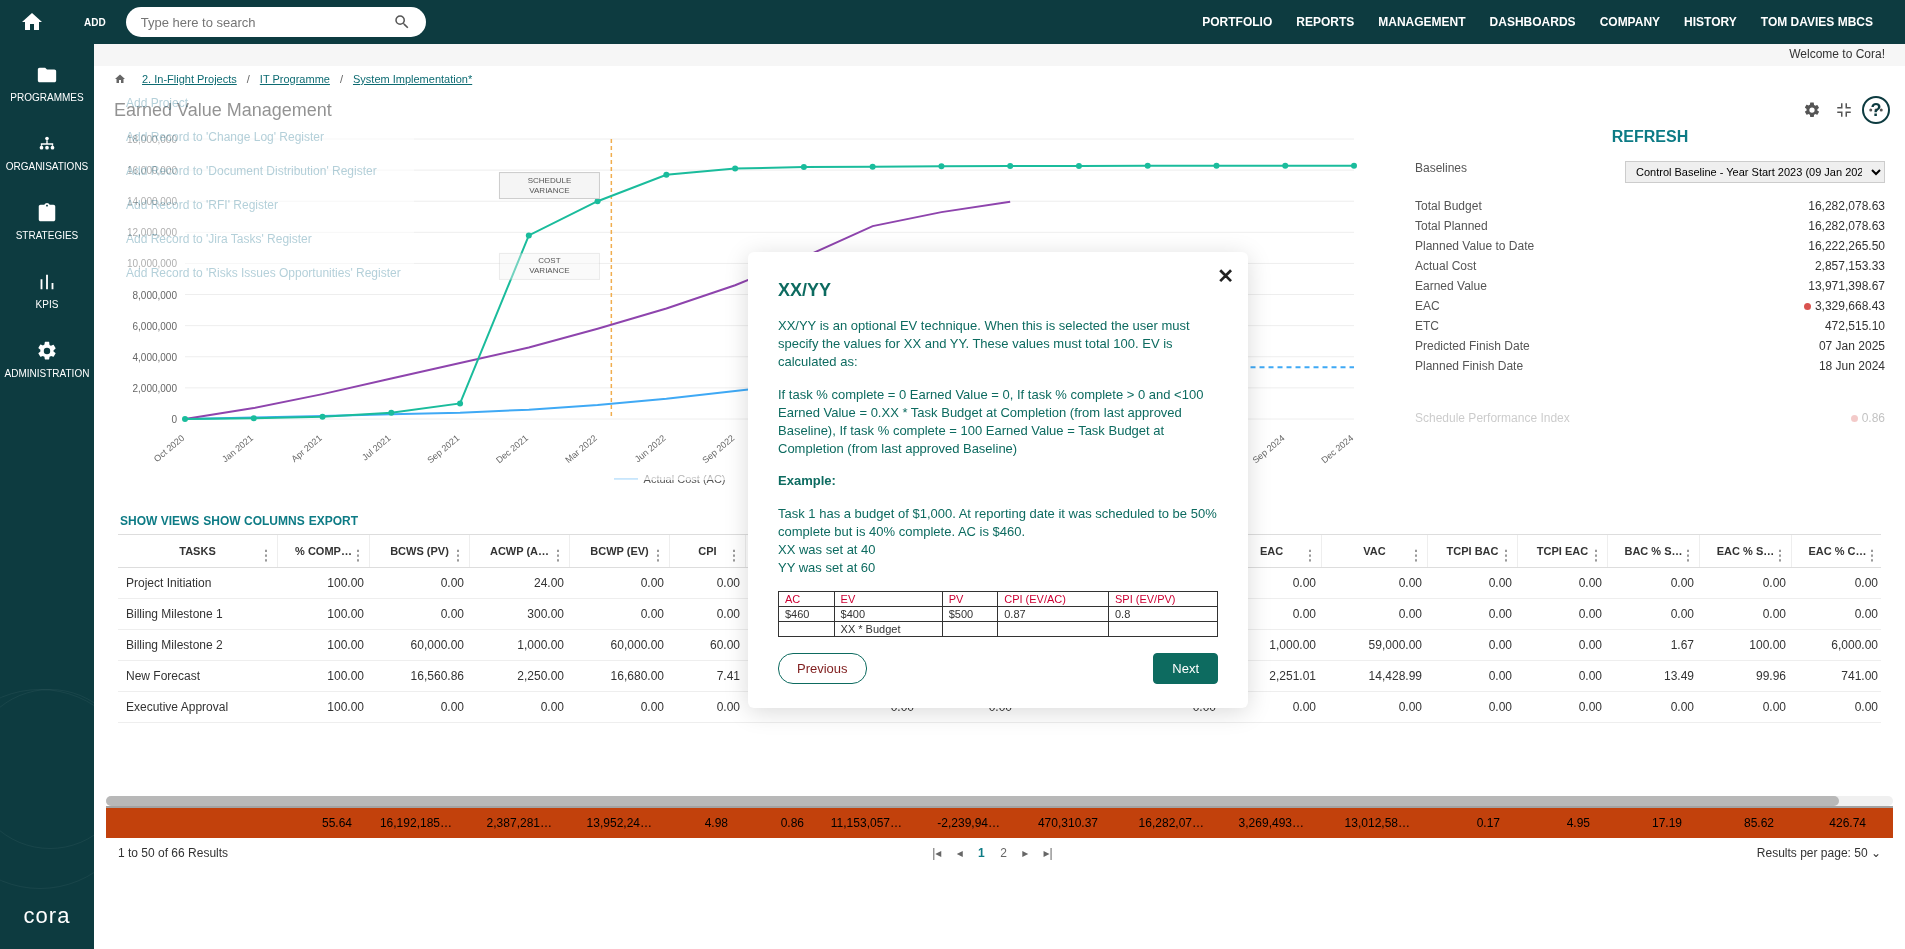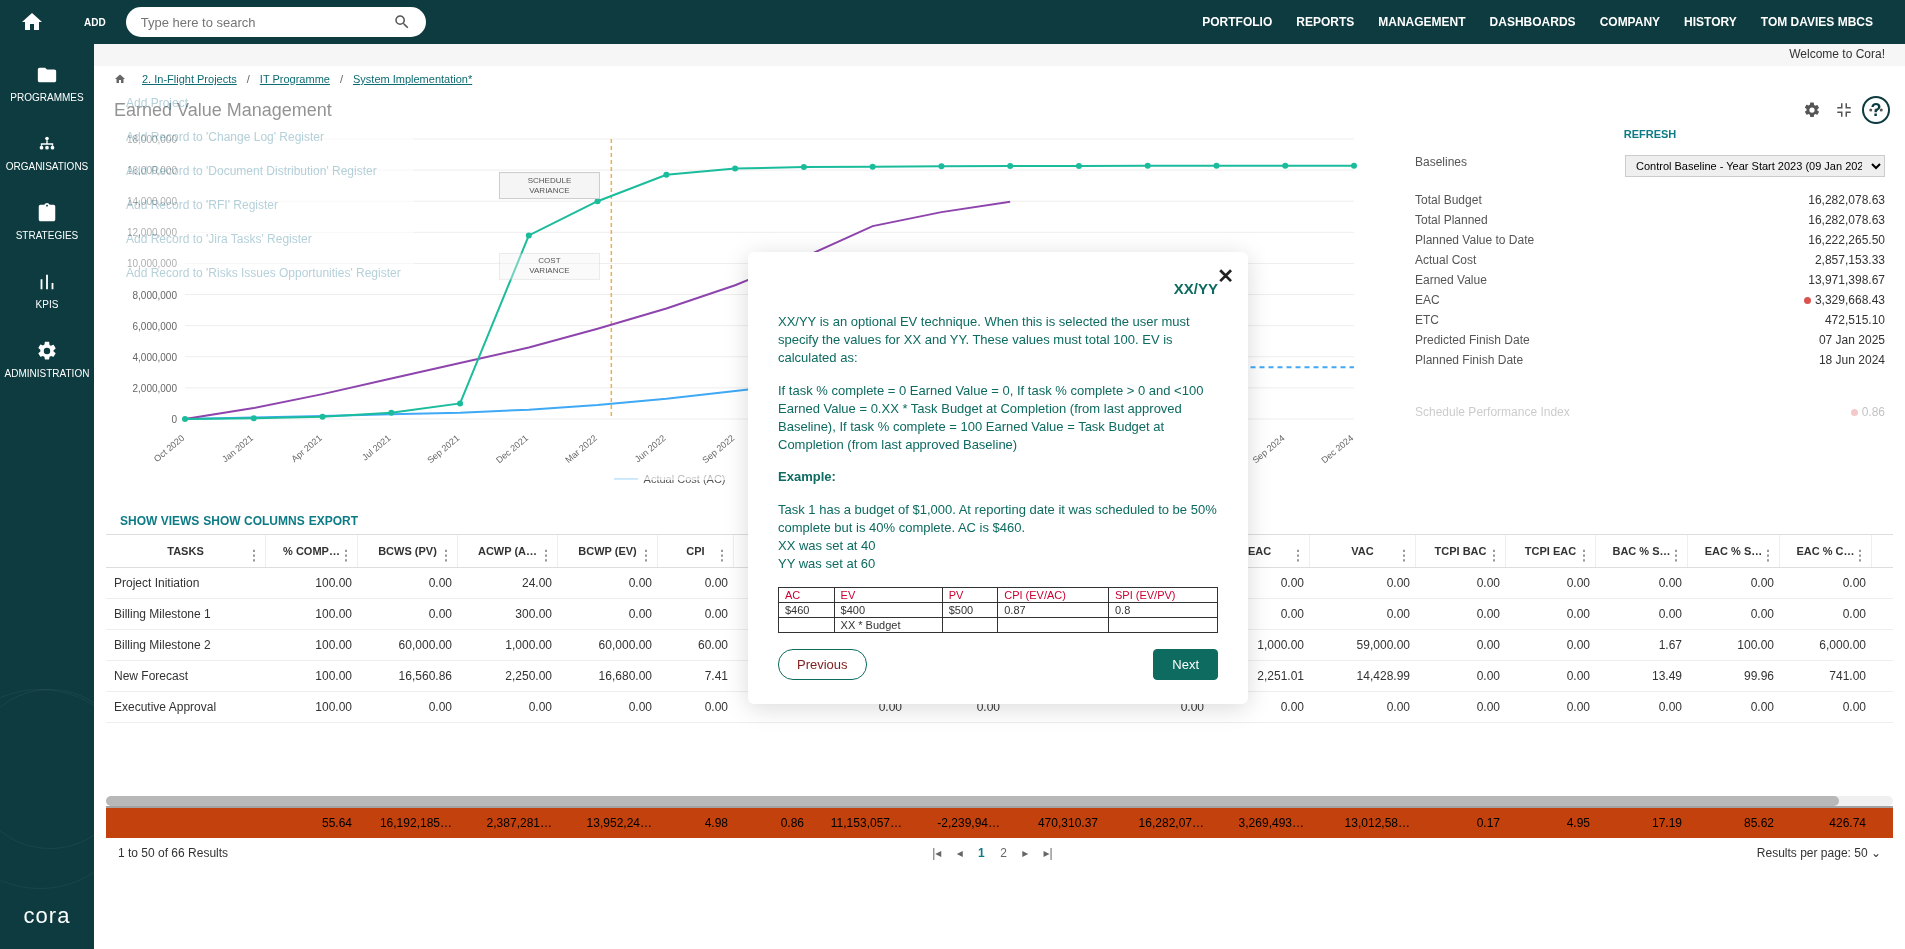--- a/index.html
+++ b/index.html
@@ -35,34 +35,34 @@
 
 .chart-area { position: relative; height: 380px; margin: 0 20px; display: flex; }
 .chart-left { flex: 1; position: relative; border: 1px solid transparent; }
 .chart-right { width: 510px; padding-left: 40px; font-size: 12px; }
 
 .chart-svg { width: 100%; height: 340px; }
 .legend-row { display: flex; gap: 30px; justify-content: center; font-size: 11px; color: #555; }
 .legend-item { display: flex; align-items: center; gap: 6px; }
 .legend-swatch { width: 24px; height: 2px; }
 
-.metrics-panel .refresh { text-align: center; color: #0d7b85; font-size: 11px; font-weight: 600; margin-bottom: 12px; cursor: pointer; }
+.metrics-panel .refresh { text-align: center; color: #0d7b85; font-size: 16px; font-weight: 600; margin-bottom: 12px; cursor: pointer; }
 .metrics-panel .metric-row { display: flex; justify-content: space-between; padding: 3px 0; font-size: 12px; color: #333; }
 .metrics-panel .metric-row .label { color: #555; }
 .metrics-panel .metric-row .value { font-weight: 400; }
 .metrics-panel .baseline-select { text-align: right; margin-bottom: 10px; }
 .metrics-panel select { font-size: 11px; padding: 3px 6px; border: 1px solid #ccc; width: 260px; }
 .dot { width: 7px; height: 7px; border-radius: 50%; display: inline-block; margin-right: 4px; vertical-align: middle; }
 .dot.red { background: #d9534f; }
 .dot.green { background: #28a745; }
 
 .table-toolbar { display: flex; justify-content: flex-start; gap: 4px; padding: 6px 26px; font-size: 12px; color: #0d7b85; font-weight: 600; }
 .table-toolbar span { cursor: pointer; }
 
-.grid-wrap { margin: 0 12px; height: 260px; overflow: hidden; border-top: 1px solid #ddd; position: relative; }
+.grid-wrap { margin: 0 24px; height: 260px; overflow: hidden; border-top: 1px solid #ddd; position: relative; }
 .grid-header { display: grid; background: #fff; border-bottom: 1px solid #ddd; }
 .grid-header .cell { padding: 10px 6px; font-size: 11px; color: #333; font-weight: 600; text-align: center; border-right: 1px solid #eee; position: relative; white-space: nowrap; overflow: hidden; text-overflow: ellipsis; }
 .grid-header .cell .dots { position: absolute; right: 4px; top: 12px; color: #999; font-size: 14px; cursor: pointer; }
 .grid-row { display: grid; border-bottom: 1px solid #eee; }
 .grid-row .cell { padding: 8px 6px; text-align: right; font-size: 12px; color: #333; white-space: nowrap; overflow: hidden; text-overflow: ellipsis;}
 .grid-row .cell:first-child { text-align: left; padding-left: 8px; }
 .grid-footer { display: grid; border-top: 2px solid #a3a3a3; background: #c2410c; }
 .grid-footer .cell { padding: 8px 6px; text-align: right; font-size: 12px; font-weight: 400; white-space: nowrap; overflow: hidden; text-overflow: ellipsis;}
 .hscroll { height: 10px; background: #f0f0f0; margin: 2px 12px 0; border-radius: 5px; position: relative; }
 .hscroll .thumb { position: absolute; left: 0; width: 97%; height: 100%; background: #b8b8b8; border-radius: 5px; }
@@ -70,21 +70,21 @@
 .pager-row { display: flex; align-items: center; padding: 8px 24px; font-size: 12px; color: #333; }
 .pager-row .summary { }
 .pager-row .pager { flex:1; text-align: center; }
 .pager-row .pager span { margin: 0 6px; cursor: pointer; color: #666; }
 .pager-row .pager .current { color: #0d7b85; font-weight: 600; }
 .pager-row .rpp { }
 
 
 .tooltip { position: absolute; top: 252px; left: 748px; width: 500px; background: #fff; box-shadow: 0 4px 24px rgba(0,0,0,0.15); border-radius: 6px; padding: 28px 30px 24px; z-index: 100; }
 .tooltip .close { position: absolute; right: 14px; top: 12px; font-size: 20px; cursor: pointer; color: #222; font-weight: bold;}
-.tooltip h3 { font-size: 15px; font-weight: 700; color: #0d6b60; margin-bottom: 16px; text-align: right; }
+.tooltip h3 { font-size: 18px; font-weight: 700; color: #0d6b60; margin-bottom: 16px; }
 .tooltip p { font-size: 13px; color: #0d6b60; margin-bottom: 14px; line-height: 1.4; }
 .tooltip .example { font-weight: 700; color:#0d6b60; }
 .tooltip table { width: 100%; border-collapse: collapse; font-size: 11px; margin-bottom: 16px; }
 .tooltip table td, .tooltip table th { border: 1px solid #333; padding: 1px 6px; color: #333; }
 .tooltip table th { color: #c03; font-weight: 400; text-align: left;}
 .tooltip .btns { display: flex; justify-content: space-between; }
 .tooltip .btn { padding: 7px 18px; border-radius: 4px; font-size: 13px; cursor: pointer; border: 1px solid #0d6b60; }
 .tooltip .btn.prev { background: #fff; color: #7f1d1d; border-radius: 15px; }
 .tooltip .btn.next { background: #0d6b60; color: #fff; border-color: #0d6b60; }
 

